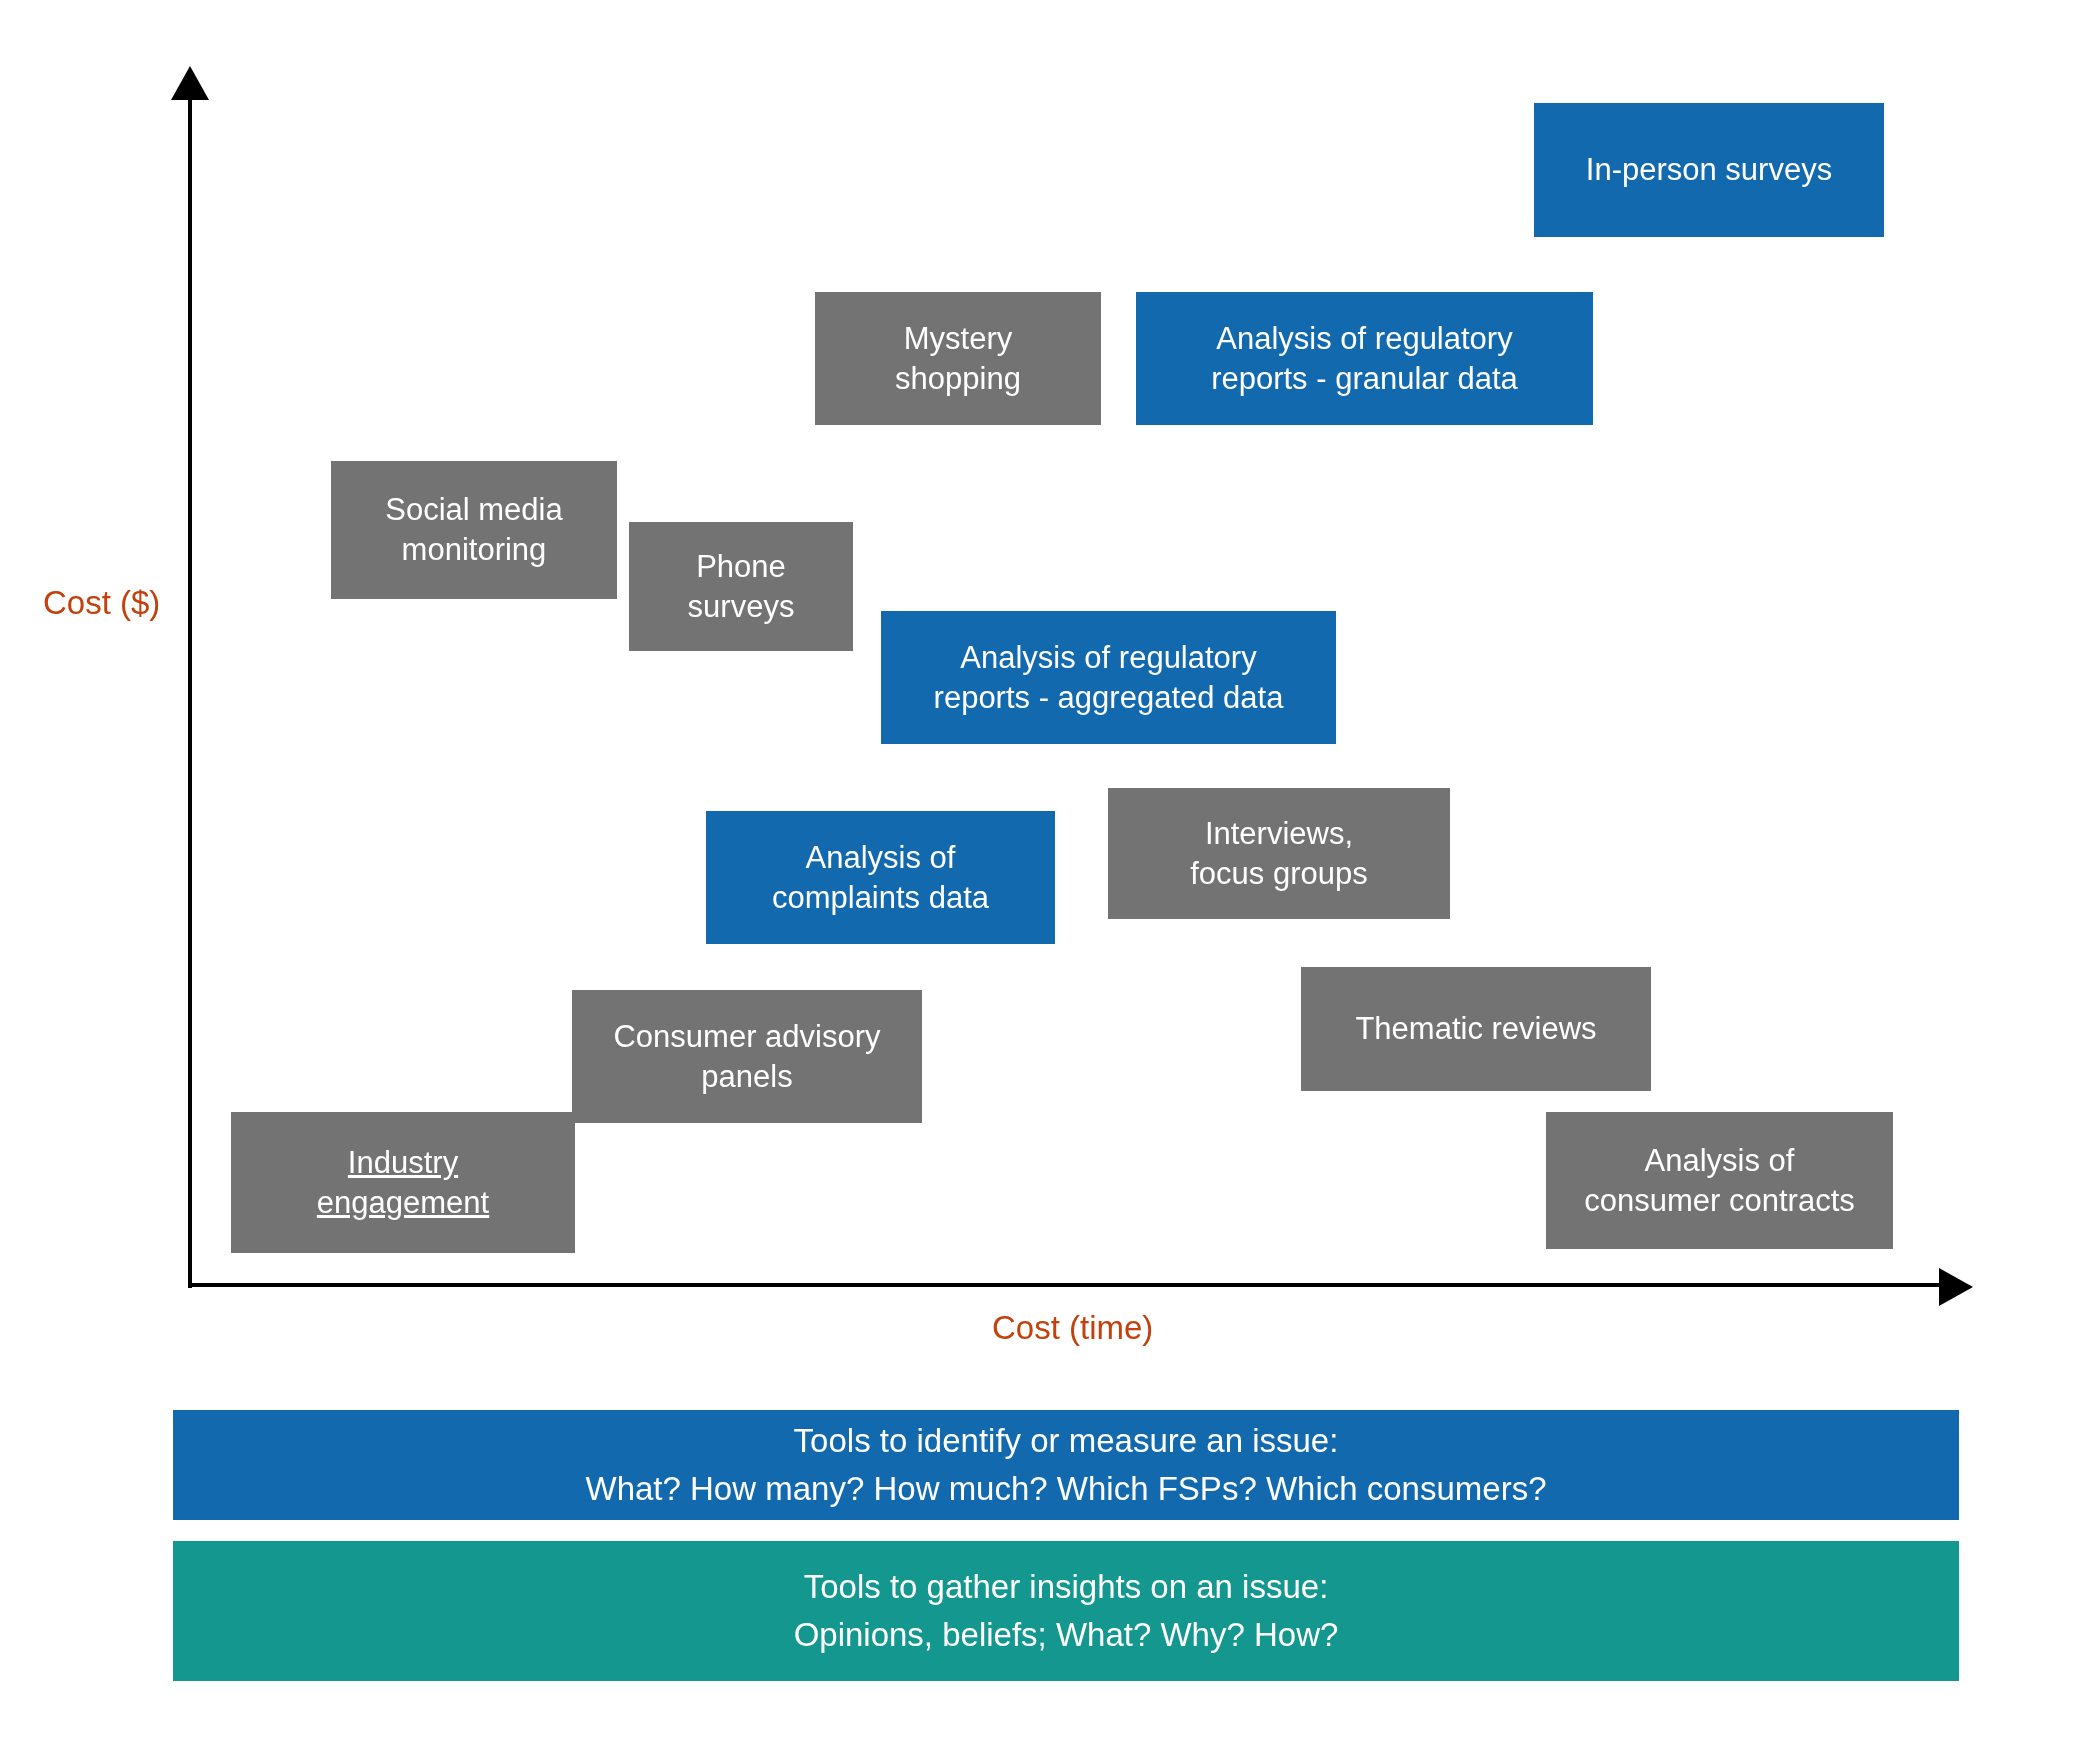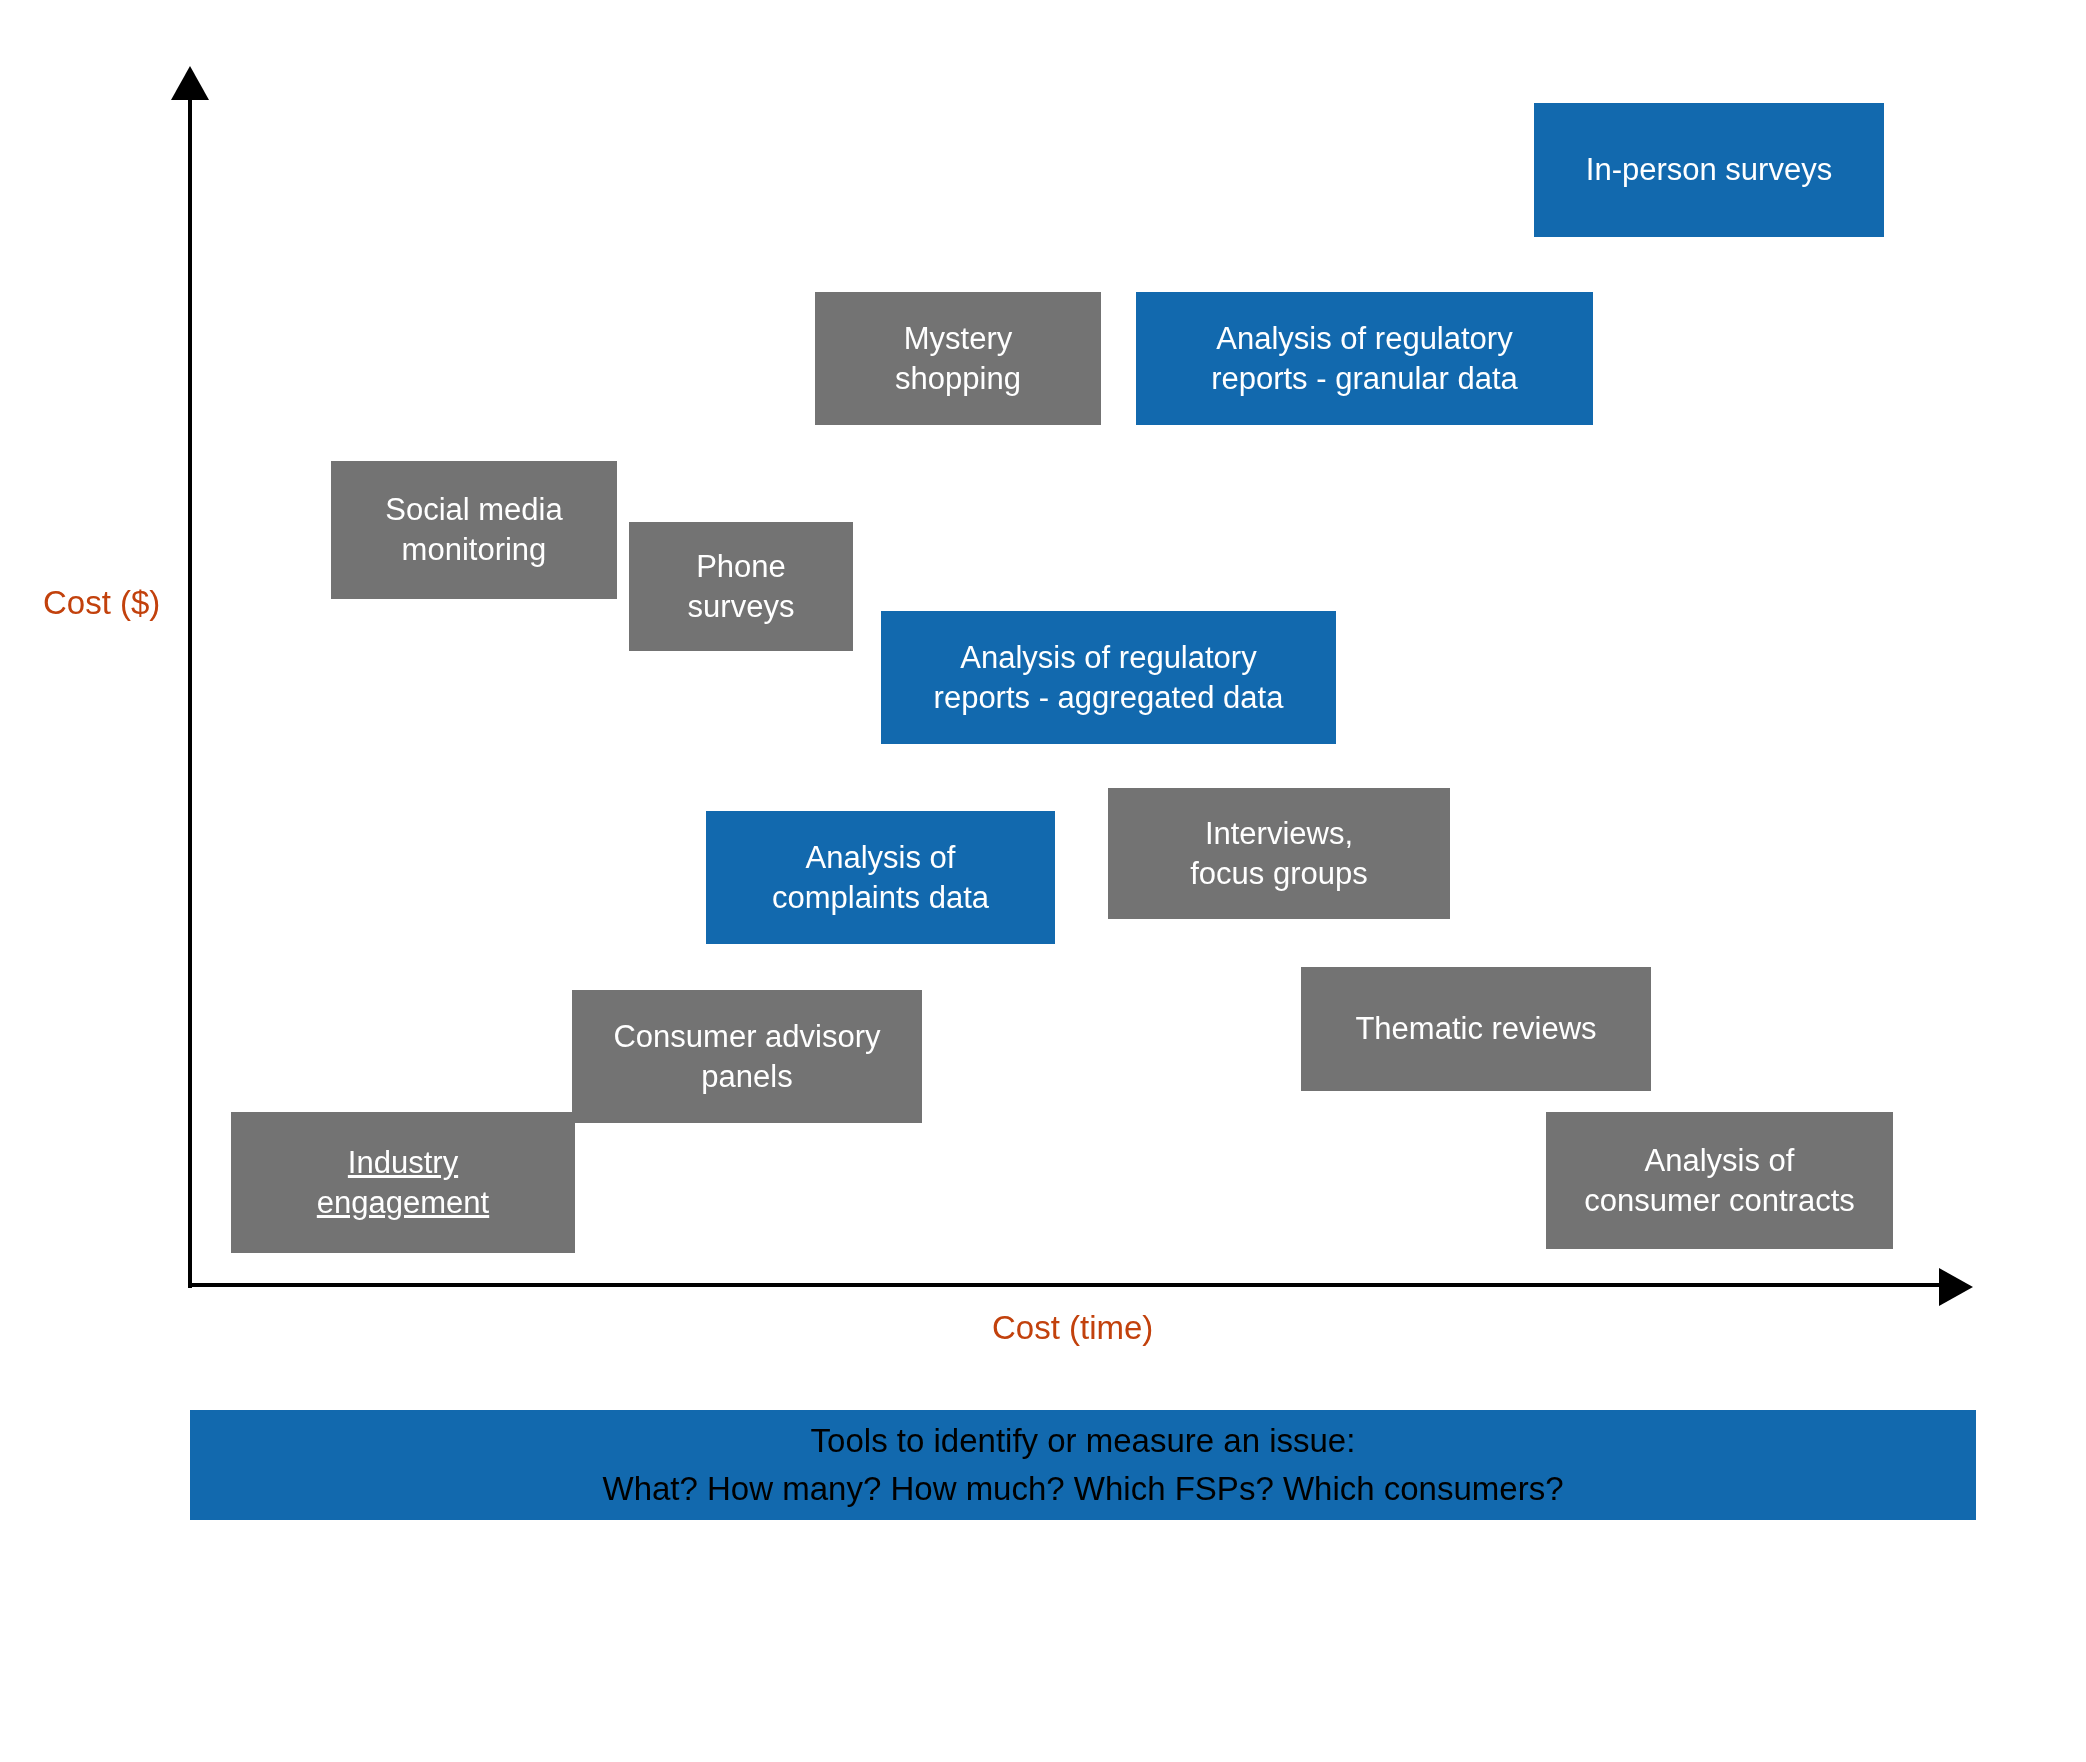--- a/index.html
+++ b/index.html
@@ -81,27 +81,27 @@
     line-height: 1.28;
     padding: 0 20px;
     box-sizing: border-box;
     white-space: pre-line;
   }
   .node-box.teal  { background: #737373; }
   .node-box.blue  { background: #1269AE; }
   
   .legend-box {
     position: absolute;
-    left: 190px;
+    left: 173px;
     width: 1786px;
     display: flex;
     align-items: center;
     justify-content: center;
     text-align: center;
-    color: #000000;
+    color: #ffffff;
     font-size: 33px;
     line-height: 1.45;
     white-space: pre-line;
     box-sizing: border-box;
   }
   #legend-measure {
     top: 1410px;
     height: 110px;
     background: #1269AE;
   }
@@ -144,15 +144,17 @@
       <div class="node-box teal" style="left: 572px; top: 990px; width: 350px; height: 133px;">Consumer advisory
 panels</div>
       <div class="node-box teal" style="left: 231px; top: 1112px; width: 344px; height: 141px; text-decoration: underline;">Industry
 engagement</div>
       <div class="node-box teal" style="left: 1546px; top: 1112px; width: 347px; height: 137px;">Analysis of
 consumer contracts</div>
     </div>
 
   <div class="legend-box" id="legend-measure">Tools to identify or measure an issue:
 What? How many? How much? Which FSPs? Which consumers?</div>
+  <div class="legend-box" id="legend-insight">Tools to gather insights on an issue:
+Opinions, beliefs; What? Why? How?</div>
 
 </div>
 
 
 </body></html>

